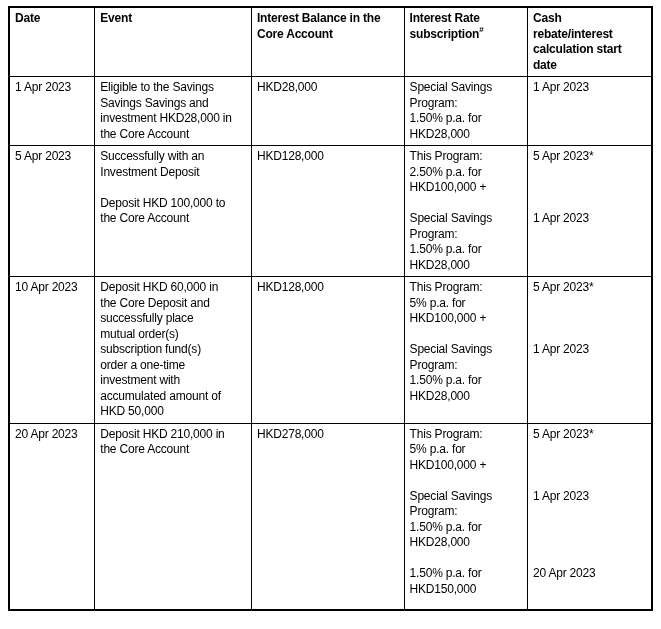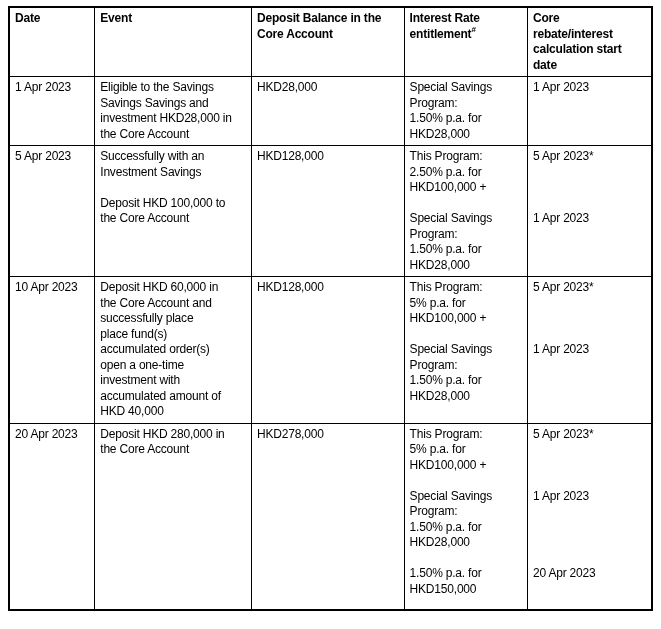--- a/index.html
+++ b/index.html
@@ -61,29 +61,29 @@
       </colgroup>
     <thead>
         <tr style="height: 63px;">
           <th>
             <div class="ln"><span>Date</span></div>
           </th>
           <th>
             <div class="ln"><span>Event</span></div>
           </th>
           <th>
-            <div class="ln"><span>Deposit Balance in the</span></div>
+            <div class="ln"><span>Interest Balance in the</span></div>
             <div class="ln"><span>Core Account</span></div>
           </th>
           <th>
             <div class="ln"><span>Interest Rate</span></div>
-            <div class="ln"><span>entitlement</span><sup class="hdr-sup">#</sup></div>
-          </th>
-          <th>
-            <div class="ln"><span>Core</span></div>
+            <div class="ln"><span>subscription</span><sup class="hdr-sup">#</sup></div>
+          </th>
+          <th>
+            <div class="ln"><span>Cash</span></div>
             <div class="ln"><span>rebate/interest</span></div>
             <div class="ln"><span>calculation start</span></div>
             <div class="ln"><span>date</span></div>
           </th>
         </tr>
       </thead>
     <tbody>
         <tr style="height: 64px;">
           <td>
             <div class="ln">1 Apr 2023</div>
@@ -106,21 +106,21 @@
           <td>
             <div class="ln">1 Apr 2023</div>
           </td>
         </tr>
         <tr style="height: 124px;">
           <td>
             <div class="ln">5 Apr 2023</div>
           </td>
           <td>
             <div class="ln">Successfully with an</div>
-            <div class="ln">Investment Savings</div>
+            <div class="ln">Investment Deposit</div>
             <div class="ln"></div>
             <div class="ln">Deposit HKD 100,000 to</div>
             <div class="ln">the Core Account</div>
           </td>
           <td>
             <div class="ln">HKD128,000</div>
           </td>
           <td>
             <div class="ln">This Program:</div>
             <div class="ln">2.50% p.a. for</div>
@@ -138,28 +138,28 @@
             <div class="ln"></div>
             <div class="ln">1 Apr 2023</div>
           </td>
         </tr>
         <tr style="height: 144px;">
           <td>
             <div class="ln">10 Apr 2023</div>
           </td>
           <td>
             <div class="ln">Deposit HKD 60,000 in</div>
-            <div class="ln">the Core Account and</div>
+            <div class="ln">the Core Deposit and</div>
             <div class="ln">successfully place</div>
-            <div class="ln">place fund(s)</div>
-            <div class="ln">accumulated order(s)</div>
-            <div class="ln">open a one-time</div>
+            <div class="ln">mutual order(s)</div>
+            <div class="ln">subscription fund(s)</div>
+            <div class="ln">order a one-time</div>
             <div class="ln">investment with</div>
             <div class="ln">accumulated amount of</div>
-            <div class="ln">HKD 40,000</div>
+            <div class="ln">HKD 50,000</div>
           </td>
           <td>
             <div class="ln">HKD128,000</div>
           </td>
           <td>
             <div class="ln">This Program:</div>
             <div class="ln">5% p.a. for</div>
             <div class="ln">HKD100,000 +</div>
             <div class="ln"></div>
             <div class="ln">Special Savings</div>
@@ -173,21 +173,21 @@
             <div class="ln"></div>
             <div class="ln"></div>
             <div class="ln">1 Apr 2023</div>
           </td>
         </tr>
         <tr style="height: 187px;">
           <td>
             <div class="ln">20 Apr 2023</div>
           </td>
           <td>
-            <div class="ln">Deposit HKD 280,000 in</div>
+            <div class="ln">Deposit HKD 210,000 in</div>
             <div class="ln">the Core Account</div>
           </td>
           <td>
             <div class="ln">HKD278,000</div>
           </td>
           <td>
             <div class="ln">This Program:</div>
             <div class="ln">5% p.a. for</div>
             <div class="ln">HKD100,000 +</div>
             <div class="ln"></div>

